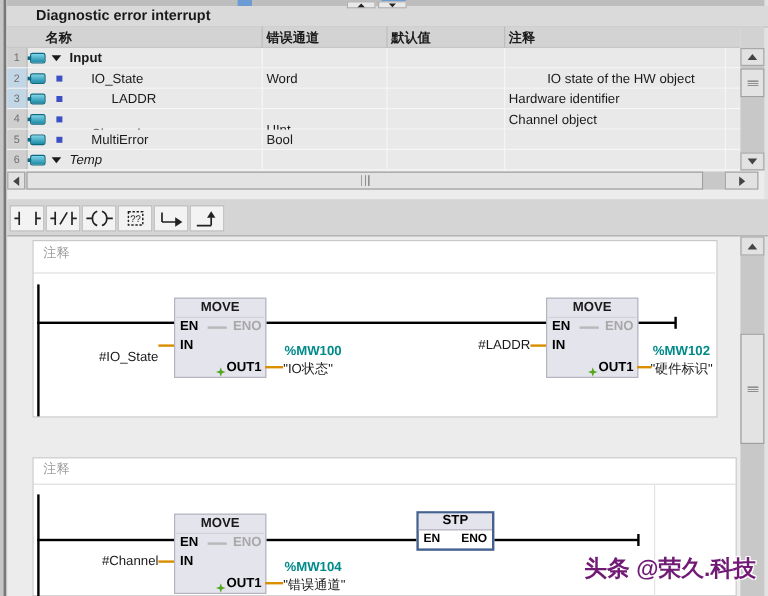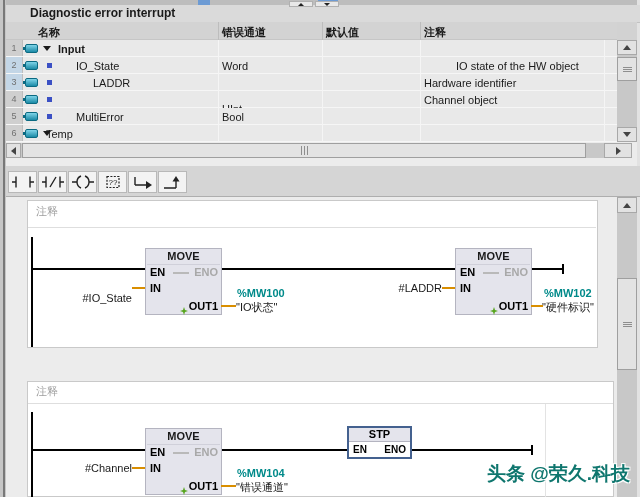--- a/index.html
+++ b/index.html
@@ -64,21 +64,21 @@
   .mv .star{position:absolute;right:33px;top:52px;}
   .stp{position:absolute;left:347px;top:426px;width:65px;height:33px;background:#ffffff;border:2px solid #44618f;box-sizing:border-box;}
   .stp .ttl{position:absolute;left:0;right:0;top:0;height:13px;background:#e4e4ec;border-bottom:1px solid #b4b4c0;text-align:center;font-size:11px;font-weight:bold;line-height:13px;}
   .stp .en{position:absolute;left:4px;top:16px;font-size:10px;font-weight:bold;}
   .stp .eno{position:absolute;right:4px;top:16px;font-size:10px;font-weight:bold;}
   .addr{position:absolute;font-size:11px;font-weight:bold;color:#008a8a;white-space:nowrap;}
   .sym{position:absolute;font-size:11px;color:#1a1a1a;white-space:nowrap;}
   .opnd{position:absolute;width:76px;text-align:right;font-size:11px;color:#1a1a1a;white-space:nowrap;}
   .net-strip{left:6px;top:362px;width:611px;height:18px;background:#e2e2e2;position:absolute;}
   .dashph{position:absolute;background:#c6c6c6;}
-  .watermark{position:absolute;left:458px;top:461px;width:172px;text-align:right;font-size:19px;font-weight:bold;color:#0f766e;z-index:50;
+  .watermark{position:absolute;left:458px;top:461px;width:172px;text-align:right;font-size:19px;font-weight:bold;color:#701a75;z-index:50;
     text-shadow:-1px -1px 0 #fff,1px -1px 0 #fff,-1px 1px 0 #fff,1px 1px 0 #fff;}
 </style>
 </head>
 <body>
 
 <div id="app">
 
   <div class="abs top-sliver">
     <div class="abs chip" style="left:198px;width:12px;"></div>
     <div class="abs chip" style="left:318px;width:20px;"></div>
@@ -130,21 +130,21 @@
     <div class="numcell">5</div>
     <span class="vicon"></span>
     <span class="bullet"></span>
     <span class="t" style="left:70px;top:3px;">MultiError</span>
     <span class="t" style="left:216px;top:3px;">Bool</span>
   </div>
   <div class="row" style="top:125px;">
     <div class="numcell">6</div>
     <span class="vicon"></span>
     <span class="tri-down" style="left:37px;top:6px;"></span>
-    <span class="t" style="left:40px;top:3px;">Temp</span>
+    <span class="t" style="left:52px;top:3px;font-style:italic;">Temp</span>
   </div>
 
   <div class="abs vsep" style="left:218px;top:22px;height:18px;background:#bdbdbd;"></div>
   <div class="abs vsep" style="left:322px;top:22px;height:18px;background:#bdbdbd;"></div>
   <div class="abs vsep" style="left:420px;top:22px;height:18px;background:#bdbdbd;"></div>
   <div class="abs vsep" style="left:218px;top:40px;height:102px;background:#f5f5f5;"></div>
   <div class="abs vsep" style="left:322px;top:40px;height:102px;background:#f5f5f5;"></div>
   <div class="abs vsep" style="left:420px;top:40px;height:102px;background:#f5f5f5;"></div>
   <div class="abs vsep" style="left:604px;top:40px;height:102px;background:#f5f5f5;"></div>
 

